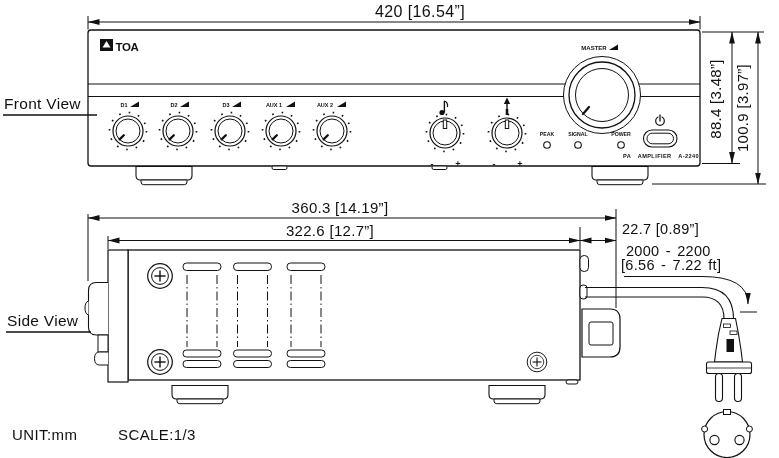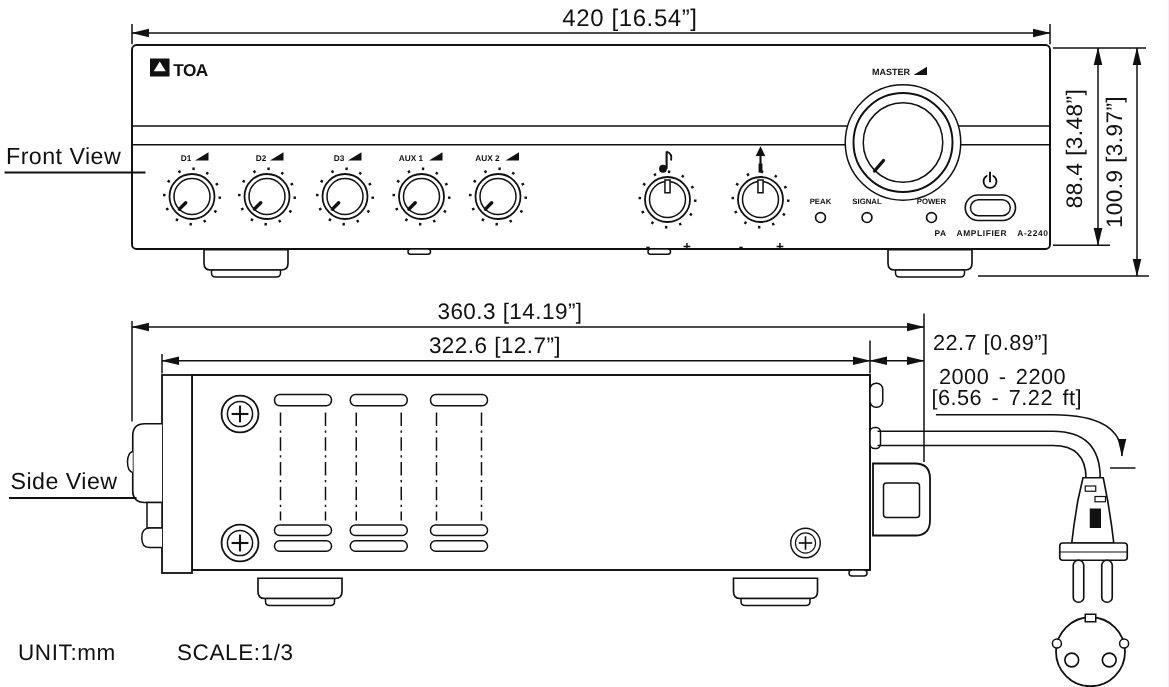--- a/index.html
+++ b/index.html
@@ -1,16 +1,16 @@
 <!DOCTYPE html>
 <html><head>
 <meta charset="utf-8">
 <style>
   html,body{margin:0;padding:0;background:#fff;}
-  .stage{width:779px;height:458px;position:relative;background:#f9a8d4;overflow:hidden;}
+  .stage{width:779px;height:458px;position:relative;background:#8b5cf6;overflow:hidden;}
   svg text{font-family:"Liberation Sans",sans-serif;fill:#111;}
   .dim{font-size:15px;letter-spacing:.3px;}
   .dim-lg{font-size:16px;letter-spacing:.4px;}
   .dim-sm{font-size:14.5px;letter-spacing:.3px;}
   .view-label{font-size:15.5px;letter-spacing:.3px;}
   .footer-txt{font-size:15px;letter-spacing:.4px;}
   .pp{fill:#fff;stroke:#111;}
   .ln{stroke:#111;fill:none;}
 </style>
 </head>

